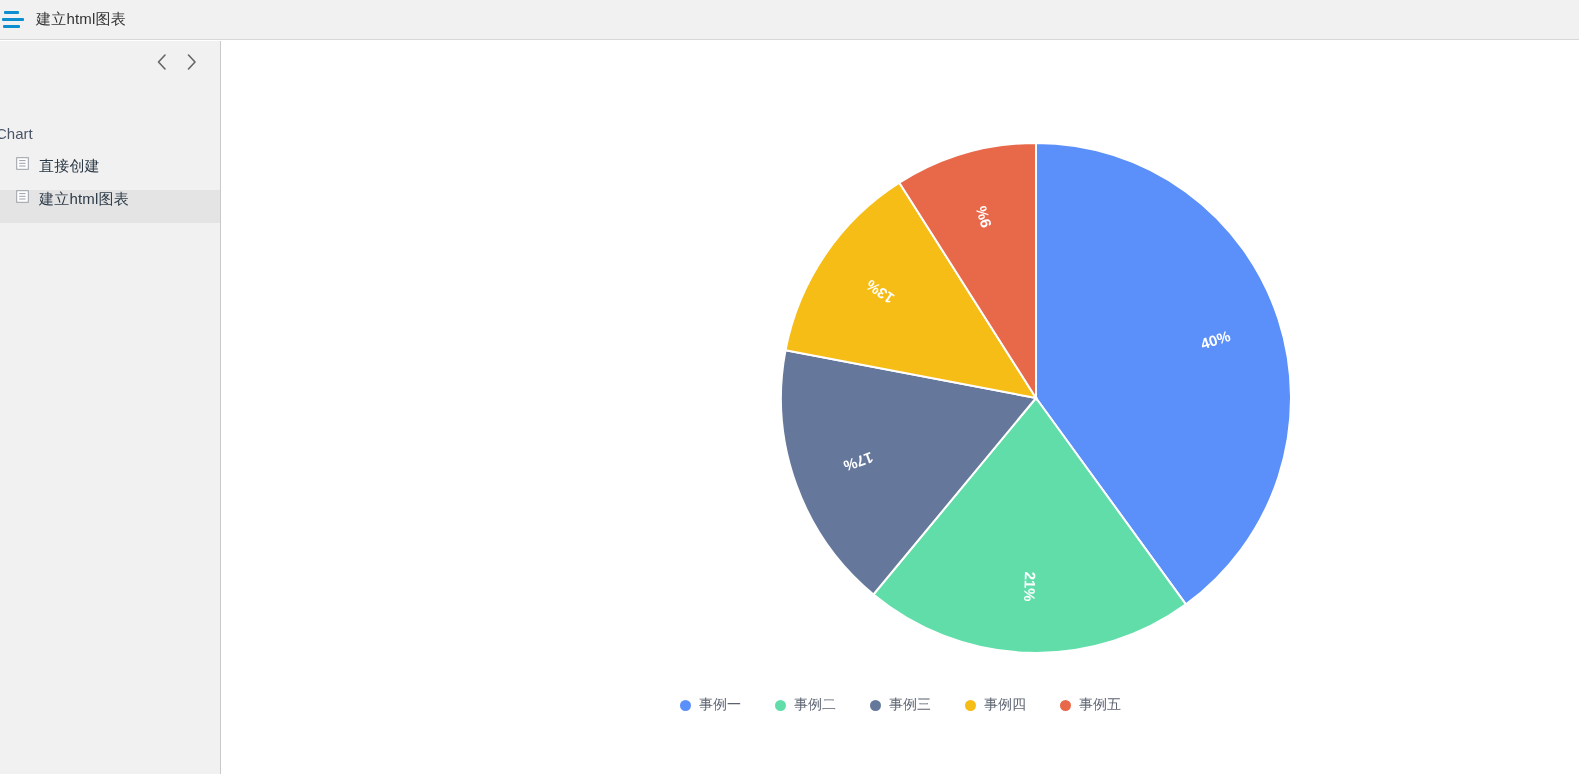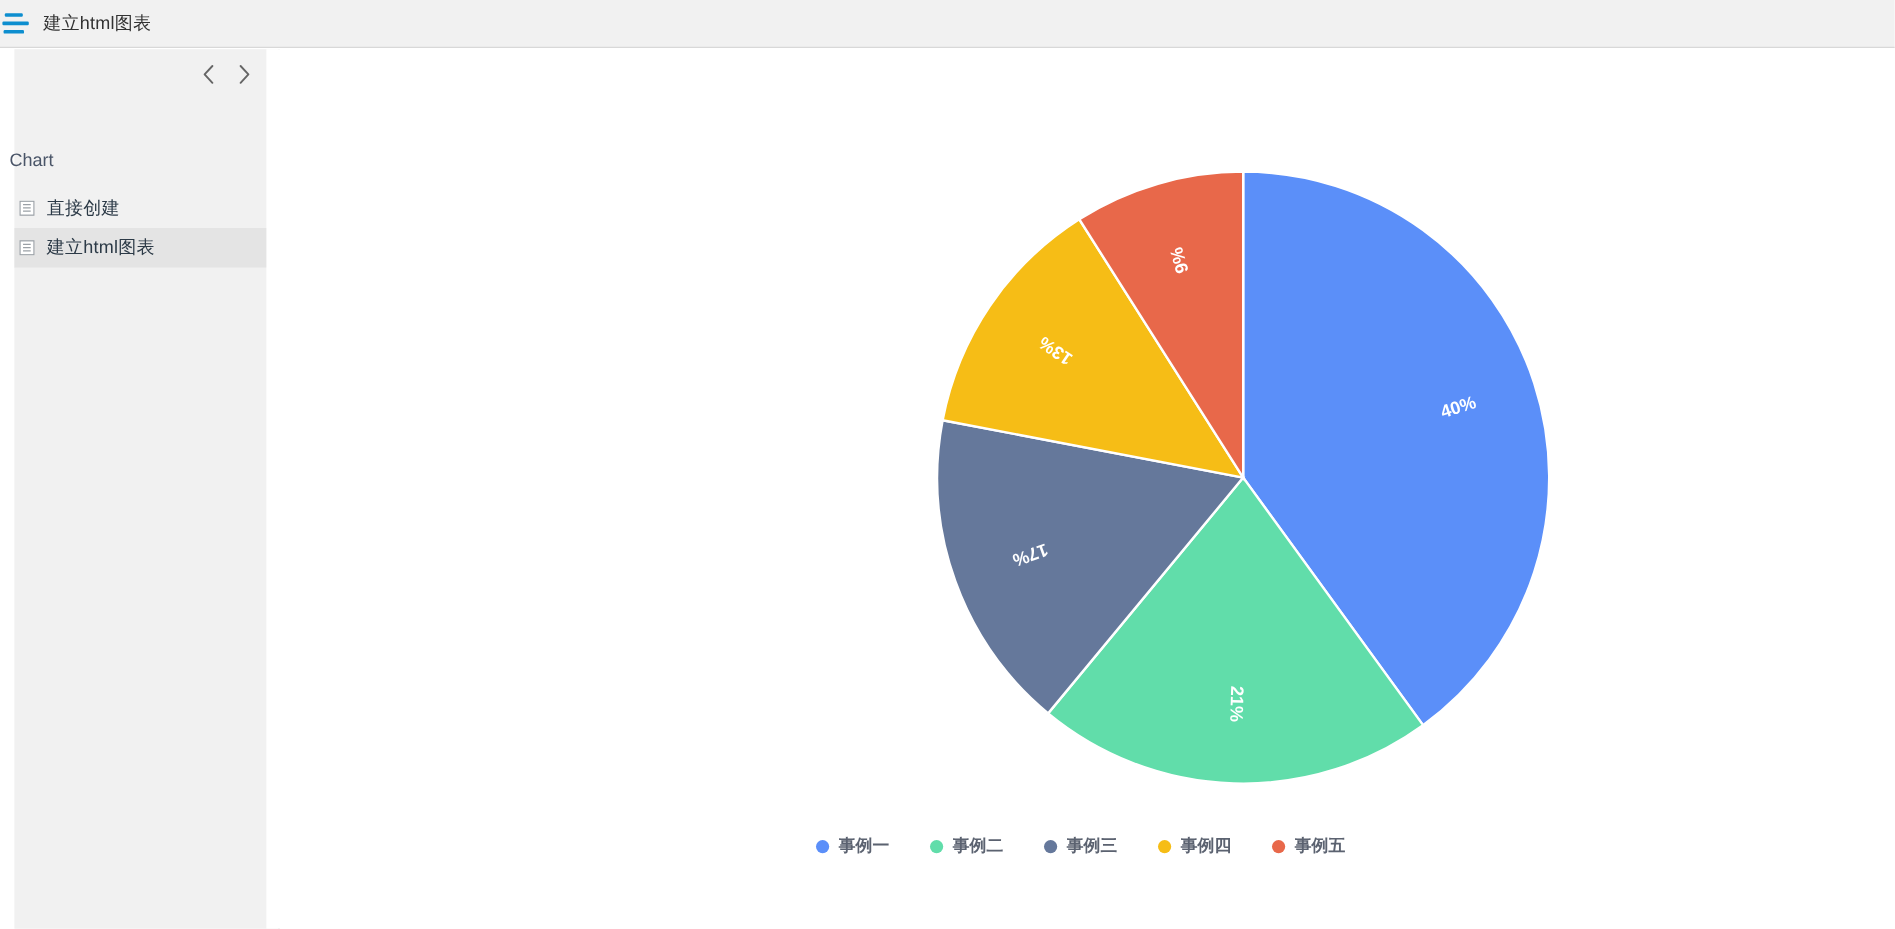--- a/index.html
+++ b/index.html
@@ -53,21 +53,21 @@
     font-size: 15px;
     color: #333333;
     margin-left: 0px;
     white-space: nowrap;
     letter-spacing: 0.2px;
   }
 
   
   #sidebar {
     position: absolute;
-    left: 12px;
+    left: 0;
     top: 41px;
     width: 221px;
     height: 734px;
     background: #f1f1f1;
     border-right: 1px solid #c9c9c9;
     box-sizing: border-box;
     text-decoration: underline;
   }
   #sidebar-nav {
     height: 42px;
@@ -98,22 +98,21 @@
 
   #sidebar-items {
     position: absolute;
     left: 0;
     top: 116px;
     width: 220px;
   }
   .sidebar-item {
     height: 33px;
     display: flex;
-    align-items: center;
-    padding-left: 2px;
+    padding-left: 14px;
     box-sizing: border-box;
     cursor: pointer;
   }
   .sidebar-item.selected {
     background: #e4e4e4;
   }
   .page-icon {
     width: 13px;
     height: 13px;
     flex: 0 0 13px;
@@ -157,21 +156,20 @@
     width: 1357px;
     display: flex;
     justify-content: center;
     align-items: center;
   }
   .legend-item {
     display: flex;
     align-items: center;
     margin: 0 17px;
     cursor: pointer;
-    font-weight: bold;
   }
   .legend-dot {
     width: 11px;
     height: 11px;
     border-radius: 50%;
     margin-right: 8px;
   }
   .legend-label {
     font-size: 14px;
     color: #5b6270;

